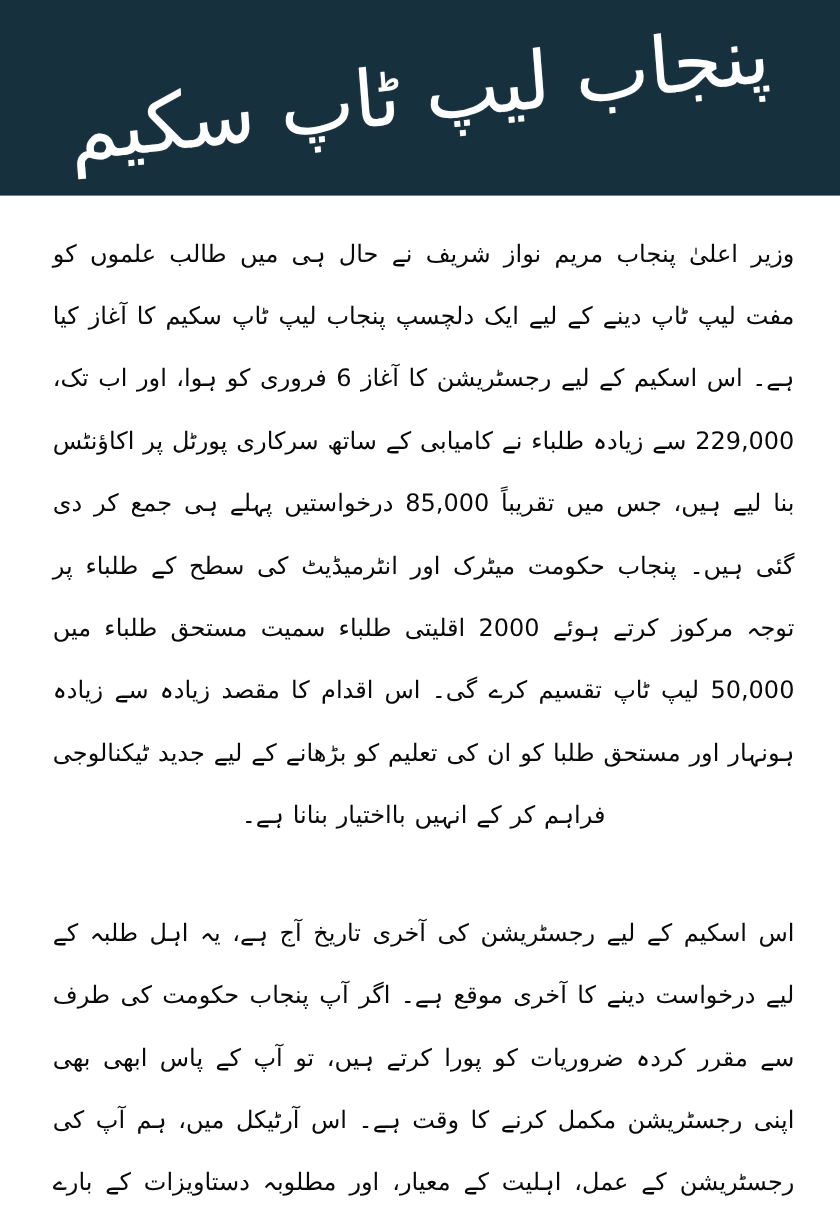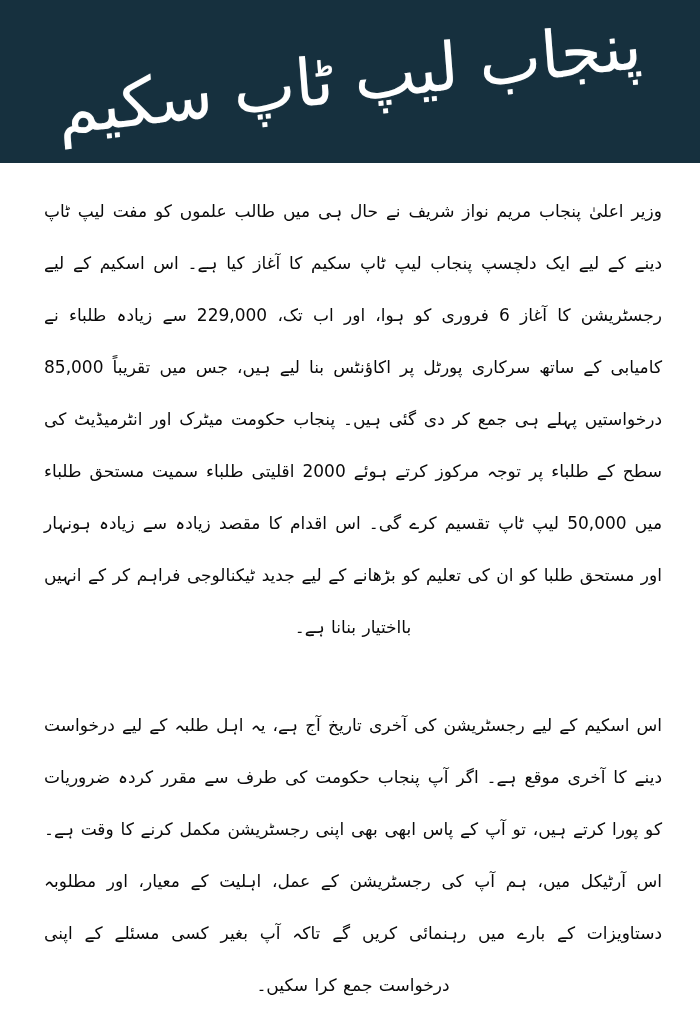--- a/index.html
+++ b/index.html
@@ -62,21 +62,21 @@
     padding: 22px 38px 10px 28px;
     box-sizing: border-box;
     direction: rtl;
     text-align: justify;
     text-align-last: center;
   }
 
   .paragraph {
     color: #0a0a0a;
     font-family: "DejaVu Sans", "Liberation Sans", sans-serif;
-    font-size: 17px;
+    font-size: 20px;
     line-height: 52px;
     direction: rtl;
     text-align: justify;
     text-justify: inter-word;
     margin: 0 0 46px 16px;
     word-spacing: 1px;
   }
 
   .paragraph:last-child {
     margin-bottom: 0;

